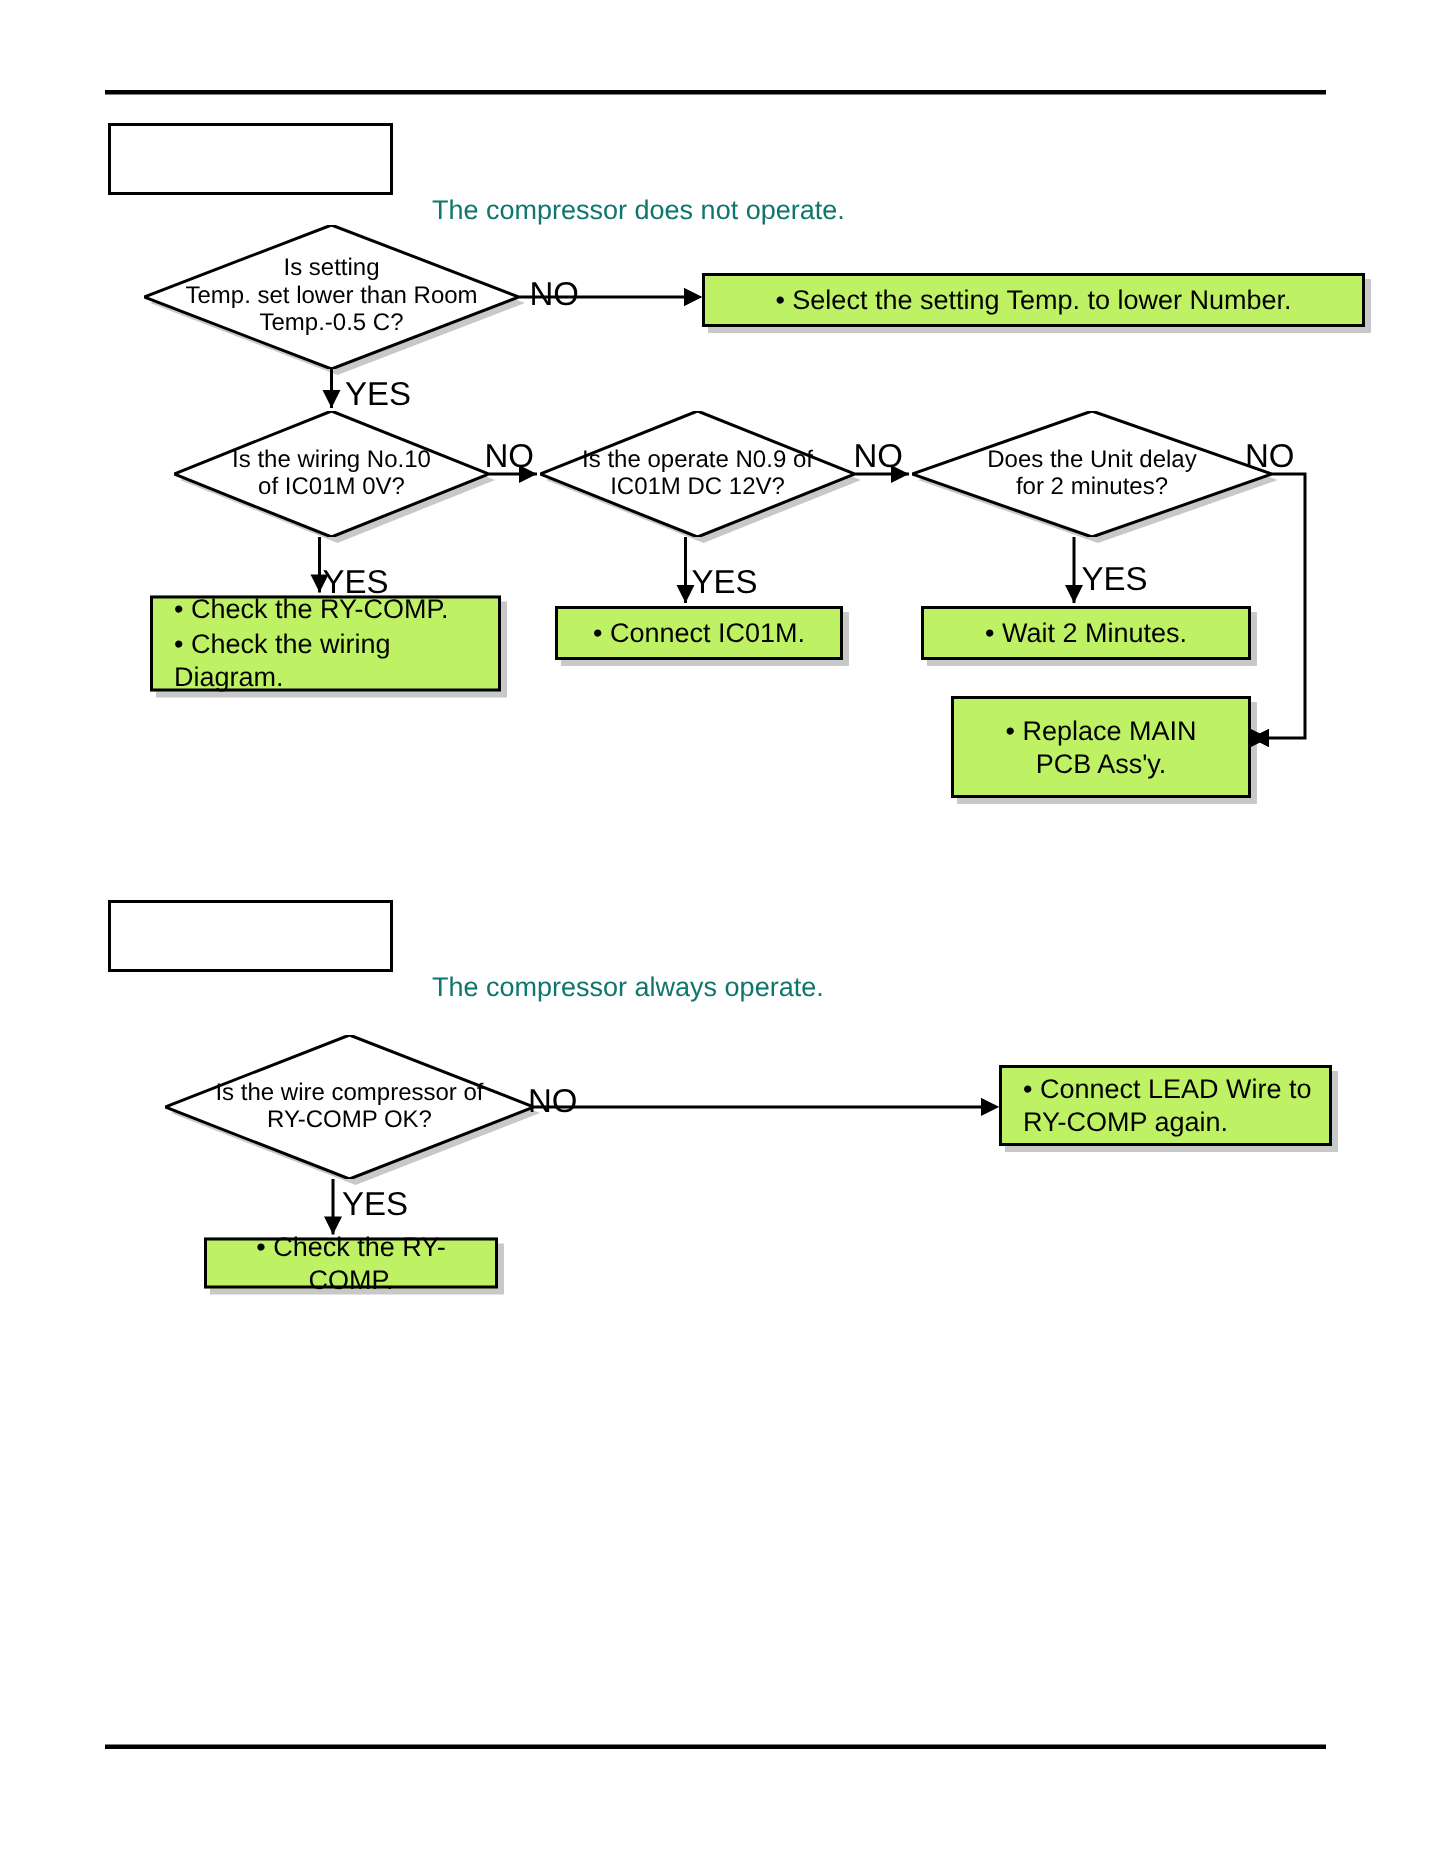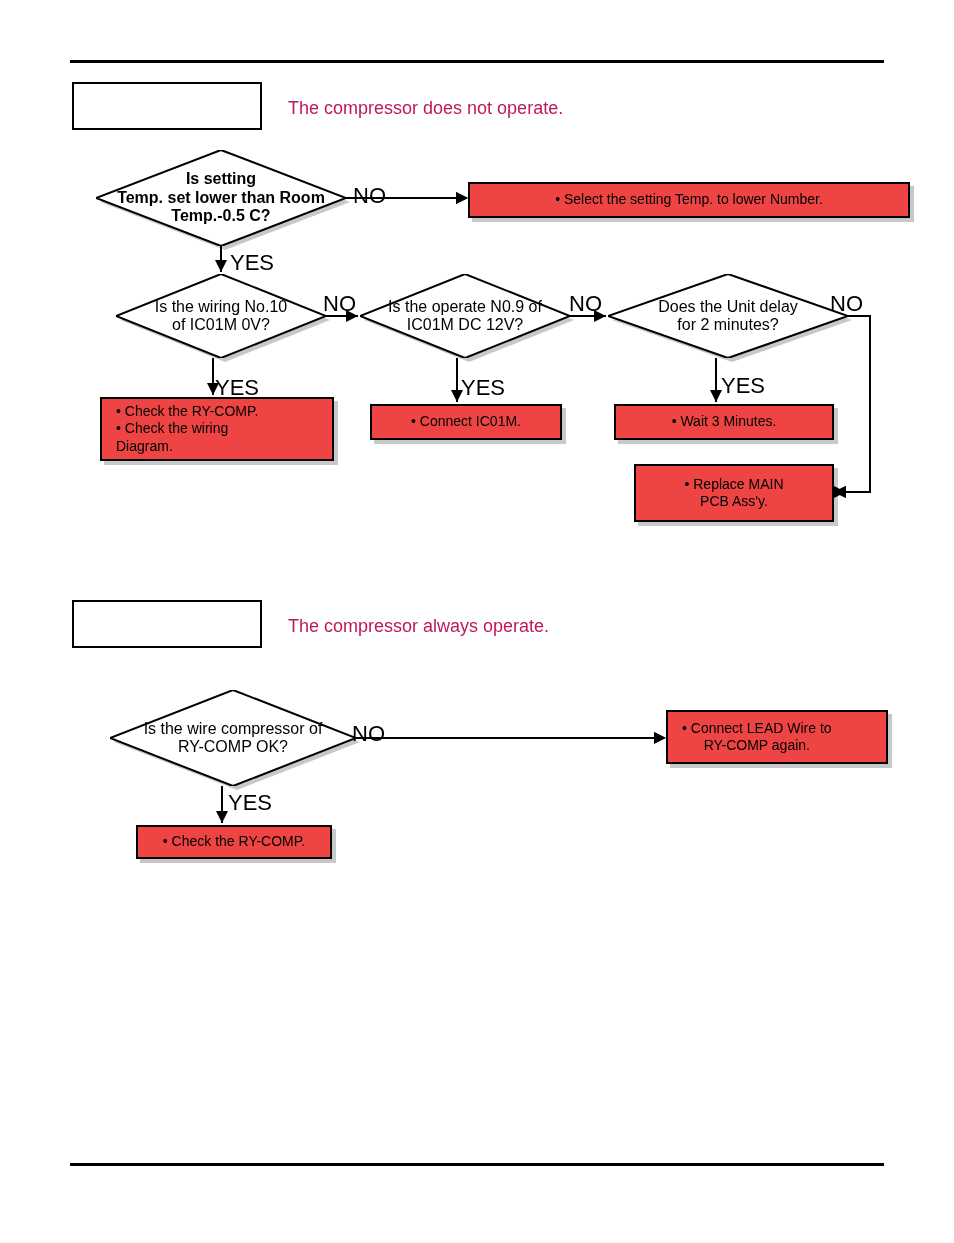--- a/index.html
+++ b/index.html
@@ -25,21 +25,22 @@
     position: absolute;
     border: 2px solid #000;
     width: 190px;
     height: 48px;
     background: #fff;
   }
 
   .symptom {
     position: absolute;
     font-size: 18px;
-    color: #be185d;
+    color: #0f766e;
+    margin-top: 32px;
   }
 
   .diamond {
     position: absolute;
     width: 210px;
     height: 96px;
   }
   .diamond .shadow {
     position: absolute;
     left: 0; top: 0; width: 100%; height: 100%;
@@ -59,24 +60,24 @@
     justify-content: center;
     text-align: center;
     font-size: 16px;
     line-height: 1.15;
     padding: 0 18px;
     white-space: pre-line;
   }
 
   .process {
     position: absolute;
-    background: #ef4444;
+    background: #bef264;
     border: 2px solid #000;
     box-shadow: 4px 4px 0 #c8c8c8;
-    font-size: 14px;
+    font-size: 18px;
     line-height: 1.25;
     display: flex;
     align-items: center;
     justify-content: center;
     text-align: center;
     white-space: pre-line;
     padding: 4px 8px;
   }
   .process.left-align { justify-content: flex-start; text-align: left; padding-left: 14px; }
 
@@ -97,21 +98,21 @@
 </style>
 </head>
 <body>
 
 <div class="hr top"></div>
 <div class="hr bottom"></div>
 
 <div class="start-box" style="left:72px; top:82px;"></div>
 <div class="symptom" style="left:288px; top:98px;">The compressor does not operate.</div>
 
-<div class="diamond" style="left:96px; top:150px; width:250px; height:96px;font-weight:bold;">
+<div class="diamond" style="left:96px; top:150px; width:250px; height:96px;">
   <svg class="shadow" viewBox="0 0 250 96" preserveAspectRatio="none">
       <polygon points="125,0 250,48 125,96 0,48"></polygon>
     </svg>
   <svg class="shape" viewBox="0 0 250 96" preserveAspectRatio="none">
       <polygon points="125,0 250,48 125,96 0,48"></polygon>
     </svg>
   <div class="text">Is setting
 Temp. set lower than Room
 Temp.-0.5 C?</div>
 </div>
@@ -150,23 +151,23 @@
   <div class="text">Does the Unit delay
 for 2 minutes?</div>
 </div>
 
 <div class="process left-align" style="left:100px; top:397px; width:234px; height:64px;">• Check the RY-COMP.
 • Check the wiring
   Diagram.</div>
 
 <div class="process" style="left:370px; top:404px; width:192px; height:36px;">• Connect IC01M.</div>
 
-<div class="process" style="left:614px; top:404px; width:220px; height:36px;">• Wait 3 Minutes.</div>
-
-<div class="process" style="left:634px; top:464px; width:200px; height:58px;">• Replace MAIN
+<div class="process" style="left:614px; top:404px; width:220px; height:36px;">• Wait 2 Minutes.</div>
+
+<div class="process" style="left:634px; top:464px; width:200px; height:68px;">• Replace MAIN
 PCB Ass'y.</div>
 
 <div class="label" style="left:353px; top:183px;">NO</div>
 <div class="label" style="left:230px; top:250px;">YES</div>
 
 <div class="label" style="left:323px; top:291px;">NO</div>
 <div class="label" style="left:569px; top:291px;">NO</div>
 <div class="label" style="left:830px; top:291px;">NO</div>
 
 <div class="label" style="left:215px; top:375px;">YES</div>
@@ -180,21 +181,21 @@
   <svg class="shadow" viewBox="0 0 246 96" preserveAspectRatio="none">
       <polygon points="123,0 246,48 123,96 0,48"></polygon>
     </svg>
   <svg class="shape" viewBox="0 0 246 96" preserveAspectRatio="none">
       <polygon points="123,0 246,48 123,96 0,48"></polygon>
     </svg>
   <div class="text">Is the wire compressor of
 RY-COMP OK?</div>
 </div>
 
-<div class="process left-align" style="left:666px; top:710px; width:222px; height:54px;text-align:center;">• Connect LEAD Wire to
+<div class="process left-align" style="left:666px; top:710px; width:222px; height:54px;">• Connect LEAD Wire to
   RY-COMP again.</div>
 
 <div class="process" style="left:136px; top:825px; width:196px; height:34px;">• Check the RY-COMP.</div>
 
 <div class="label" style="left:352px; top:721px;">NO</div>
 <div class="label" style="left:228px; top:790px;">YES</div>
 
 <svg class="lines">
 
   <path d="M346 198 H 456"></path>

